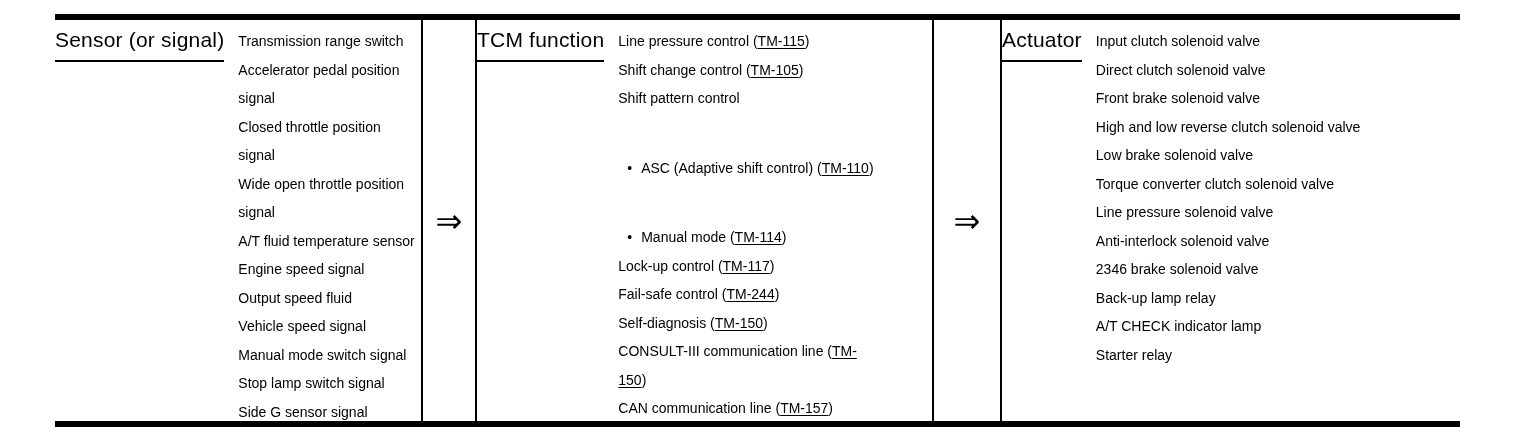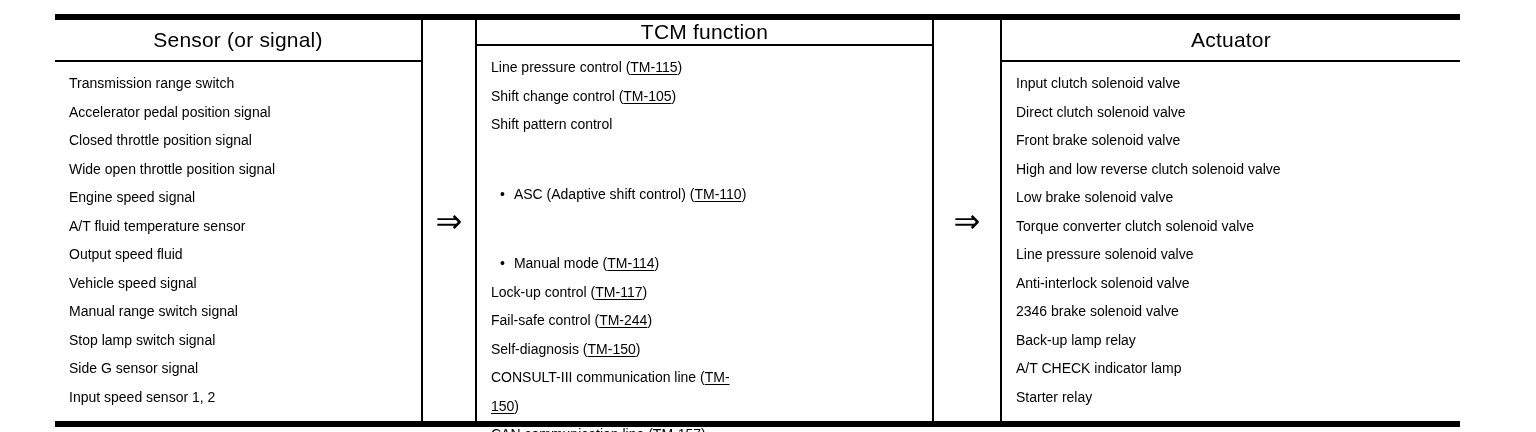--- a/index.html
+++ b/index.html
@@ -1,21 +1,21 @@
 <!DOCTYPE html>
 <html><head>
 <meta charset="utf-8">
 <style>
   html,body{margin:0;padding:0;background:#ffffff;}
   .page{position:relative;width:1536px;height:432px;background:#ffffff;
         font-family:"Liberation Sans",sans-serif;color:#000;overflow:hidden;}
   .tbl{position:absolute;left:55px;top:14px;width:1405px;height:413px;
        box-sizing:border-box;border-top:6px solid #000;border-bottom:6px solid #000;
        display:flex;}
-  .col{box-sizing:border-box;display:flex;flex-direction:column;}
+  .col{box-sizing:border-box;display:flex;flex-direction:row;}
   .col-sensor{width:368px;border-right:2px solid #000;}
   .col-tcm{width:459px;border-left:2px solid #000;border-right:2px solid #000;}
   .col-actuator{width:460px;border-left:2px solid #000;}
   .gap{display:flex;align-items:center;justify-content:center;}
   .gap1{width:52px;}
   .gap2{width:66px;}
   .hdr{height:42px;box-sizing:border-box;border-bottom:2px solid #000;
        display:flex;align-items:center;justify-content:center;
        font-size:21px;letter-spacing:0.2px;}
   .body{flex:1;padding:7px 4px 0 14px;font-size:14px;line-height:28.5px;}
@@ -32,25 +32,25 @@
 <div class="page">
   <div class="tbl">
 
     <section class="col col-sensor">
       <header class="hdr">Sensor (or signal)</header>
       <div class="body">
           <div class="row">Transmission range switch</div>
           <div class="row">Accelerator pedal position signal</div>
           <div class="row">Closed throttle position signal</div>
           <div class="row">Wide open throttle position signal</div>
+          <div class="row">A/T fluid temperature sensor</div>
           <div class="row">Engine speed signal</div>
-          <div class="row">A/T fluid temperature sensor</div>
           <div class="row">Output speed fluid</div>
           <div class="row">Vehicle speed signal</div>
-          <div class="row">Manual range switch signal</div>
+          <div class="row">Manual mode switch signal</div>
           <div class="row">Stop lamp switch signal</div>
           <div class="row">Side G sensor signal</div>
           <div class="row">Input speed sensor 1, 2</div>
         </div>
     </section>
 
     <div class="gap gap1">
       <span class="arrow">⇒</span>
     </div>
 

